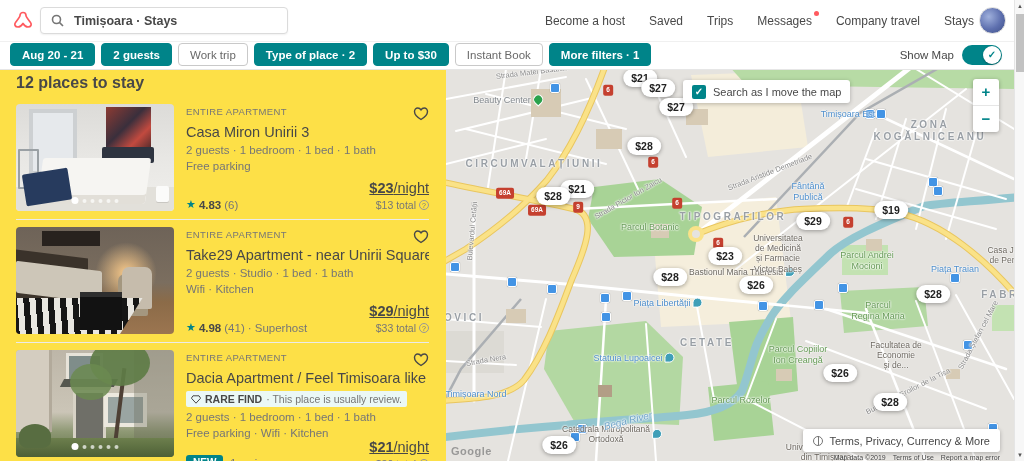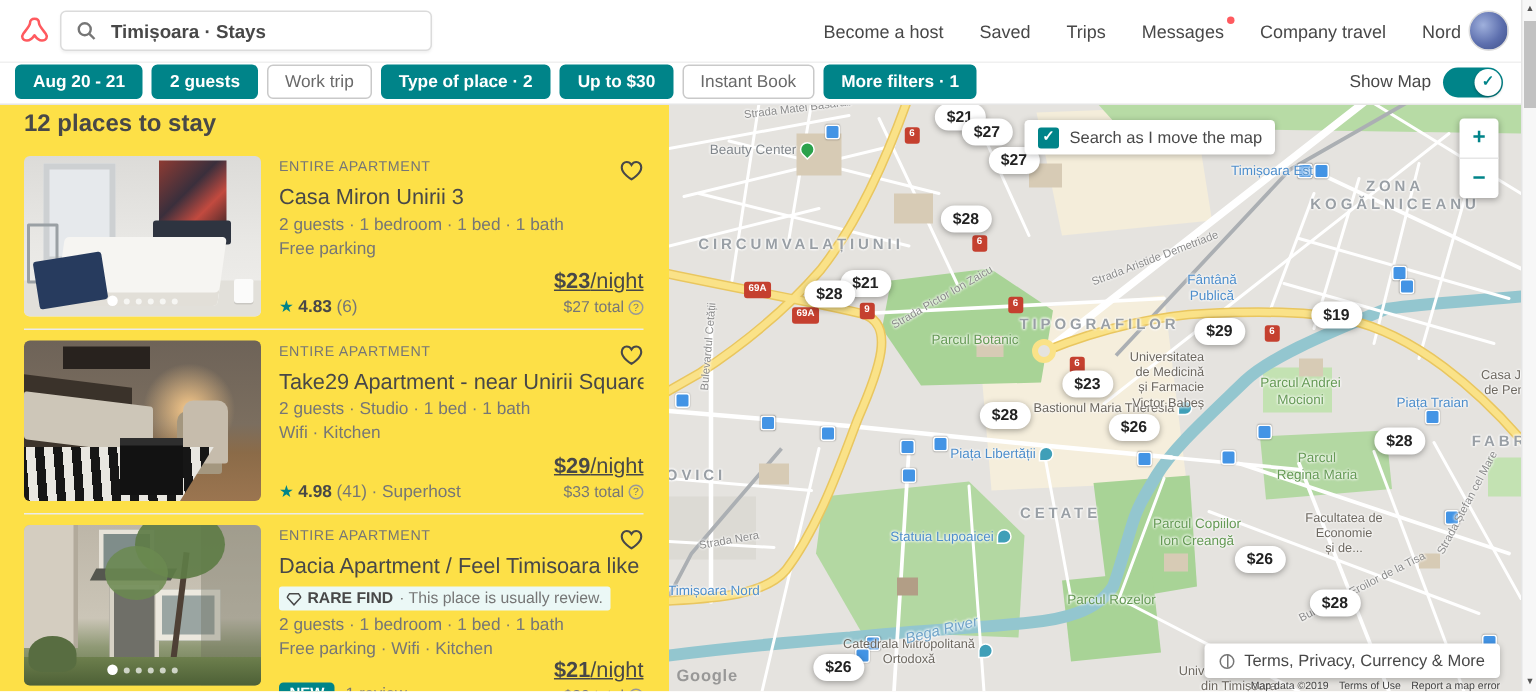--- a/index.html
+++ b/index.html
@@ -140,21 +140,21 @@
         <line x1="8.6" y1="8.6" x2="12" y2="12" stroke="#767676" stroke-width="1.6"></line>
       </svg>
       <input type="text" value="Timișoara · Stays" style="">
     </div>
     <div id="nav">
         <span class="nav-item">Become a host</span>
         <span class="nav-item">Saved</span>
         <span class="nav-item">Trips</span>
         <span class="nav-item">Messages<span class="reddot"></span></span>
         <span class="nav-item">Company travel</span>
-        <span class="nav-item">Nord</span>
+        <span class="nav-item">Stays</span>
       </div>
     <div id="avatar"></div>
   </div>
 
   <div id="filterbar">
     <div id="pills">
         <button class="pill active">Aug 20 - 21</button>
         <button class="pill active">2 guests</button>
         <button class="pill">Work trip</button>
         <button class="pill active">Type of place · 2</button>
@@ -204,21 +204,21 @@
         <div class="cdet">Free parking</div>
         <div class="cbottom">
           <div class="crating">
             <span class="star">★</span>
             <span class="val">4.83</span>
             <span>(6)</span>
           </div>
           <div class="cprice">
             <div class="pmain"><b>$23</b><span>/night</span></div>
             <div class="ptotal">
-                <span>$27 total</span>
+                <span>$13 total</span>
                 <span class="qmark">?</span>
               </div>
           </div>
         </div>
       </div>
     </div>
 
     <div class="card">
       <div class="photo photo2">
         <div class="p2-glow"></div>
@@ -428,21 +428,21 @@
         <div class="mlabel park" style="left: 204px; top: 158px;">
           <div>Parcul Botanic</div>
         </div>
         <div class="mlabel area" style="left: 287px; top: 148px;">
           <div>TIPOGRAFILOR</div>
         </div>
         <div class="mlabel poidark" style="left: 290px; top: 203px;">
           <div>Bastionul Maria Theresia</div>
           <span class="pdot"></span>
         </div>
-        <div class="mlabel poidark" style="left: 332px; top: 184px; text-align: right;">
+        <div class="mlabel poidark" style="left: 332px; top: 184px;">
           <div>Universitatea</div>
           <div>de Medicină</div>
           <div>și Farmacie</div>
           <div>Victor Babeș</div>
         </div>
         <div class="mlabel park" style="left: 421px; top: 192px;">
           <div>Parcul Andrei</div>
           <div>Mocioni</div>
         </div>
         <div class="mlabel transit" style="left: 509px; top: 200px;">

